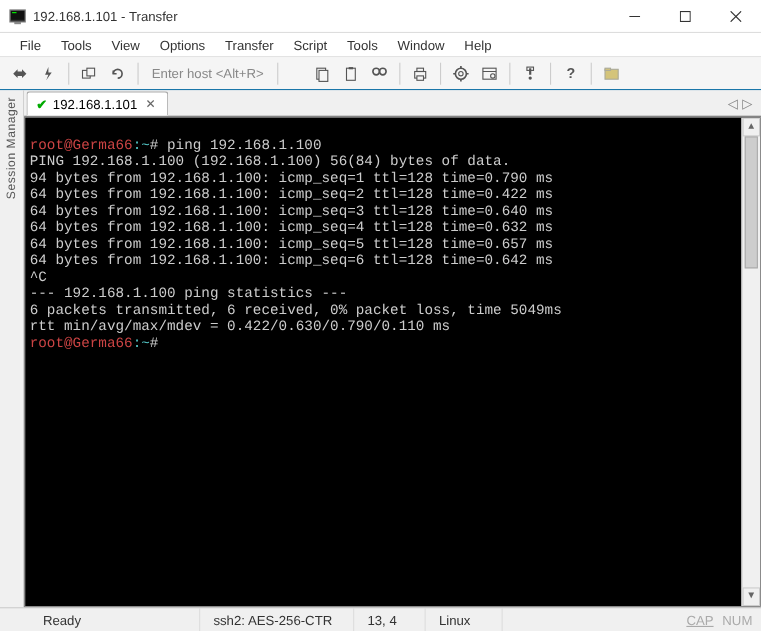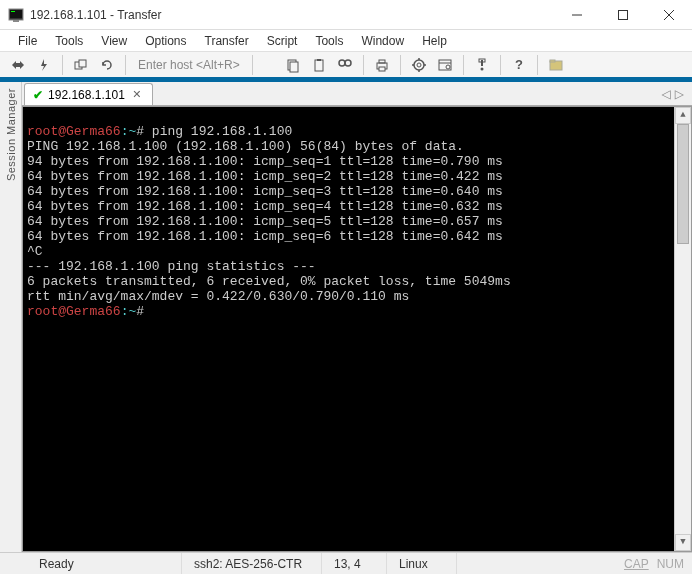--- a/index.html
+++ b/index.html
@@ -4,21 +4,21 @@
   <style>
     * { margin: 0; padding: 0; box-sizing: border-box; }
     body { font-family: Tahoma, Arial, sans-serif; font-size: 12px; background: #f0f0f0; width: 692px; height: 574px; overflow: hidden; display: flex; flex-direction: column; }
     .titlebar { height: 30px; background: #fff; display: flex; align-items: center; padding-left: 8px; border-bottom: 1px solid #ddd; }
     .titlebar-icon { width: 16px; height: 16px; margin-right: 6px; display: inline-flex; align-items: center; justify-content: center; }
     .titlebar-text { flex: 1; font-size: 12px; color: #333; }
     .win-controls { display: flex; }
     .win-btn { width: 46px; height: 30px; display: flex; align-items: center; justify-content: center; color: #333; font-size: 13px; }
     .menubar { height: 22px; background: #fff; display: flex; align-items: center; padding: 0 10px; gap: 2px; border-bottom: 1px solid #e0e0e0; }
     .menu-item { padding: 2px 8px; font-size: 12px; color: #333; }
-    .toolbar { height: 30px; background: #f5f5f5; display: flex; align-items: center; padding: 0 6px; gap: 2px; border-bottom: 5px solid #0369a1; }
+    .toolbar { height: 30px; background: #f5f5f5; display: flex; align-items: center; padding: 0 6px; gap: 2px; border-bottom: 1px solid #0369a1; }
     .tool-btn { width: 24px; height: 24px; display: flex; align-items: center; justify-content: center; border: 1px solid transparent; color: #555; font-size: 14px; }
     .tool-sep { width: 1px; height: 20px; background: #ccc; margin: 0 4px; }
     .enter-host { color: #888; font-size: 12px; padding: 0 6px; flex: 0 0 auto; }
     .main-area { flex: 1; display: flex; overflow: hidden; }
     .sidebar { width: 22px; background: #f0f0f0; border-right: 1px solid #ccc; display: flex; align-items: flex-start; justify-content: center; padding-top: 6px; }
     .sidebar-label { writing-mode: vertical-rl; transform: rotate(180deg); font-size: 11px; color: #555; letter-spacing: 0.5px; }
     .content { flex: 1; display: flex; flex-direction: column; }
     .tabbar { height: 24px; background: #f0f0f0; display: flex; align-items: flex-end; border-bottom: 1px solid #aaa; padding-left: 2px; }
     .tab { height: 22px; background: #fff; border: 1px solid #aaa; border-bottom: none; display: flex; align-items: center; padding: 0 8px; gap: 5px; font-size: 12px; border-radius: 3px 3px 0 0; }
     .tab-check { color: #0a0; font-weight: bold; font-size: 12px; }

